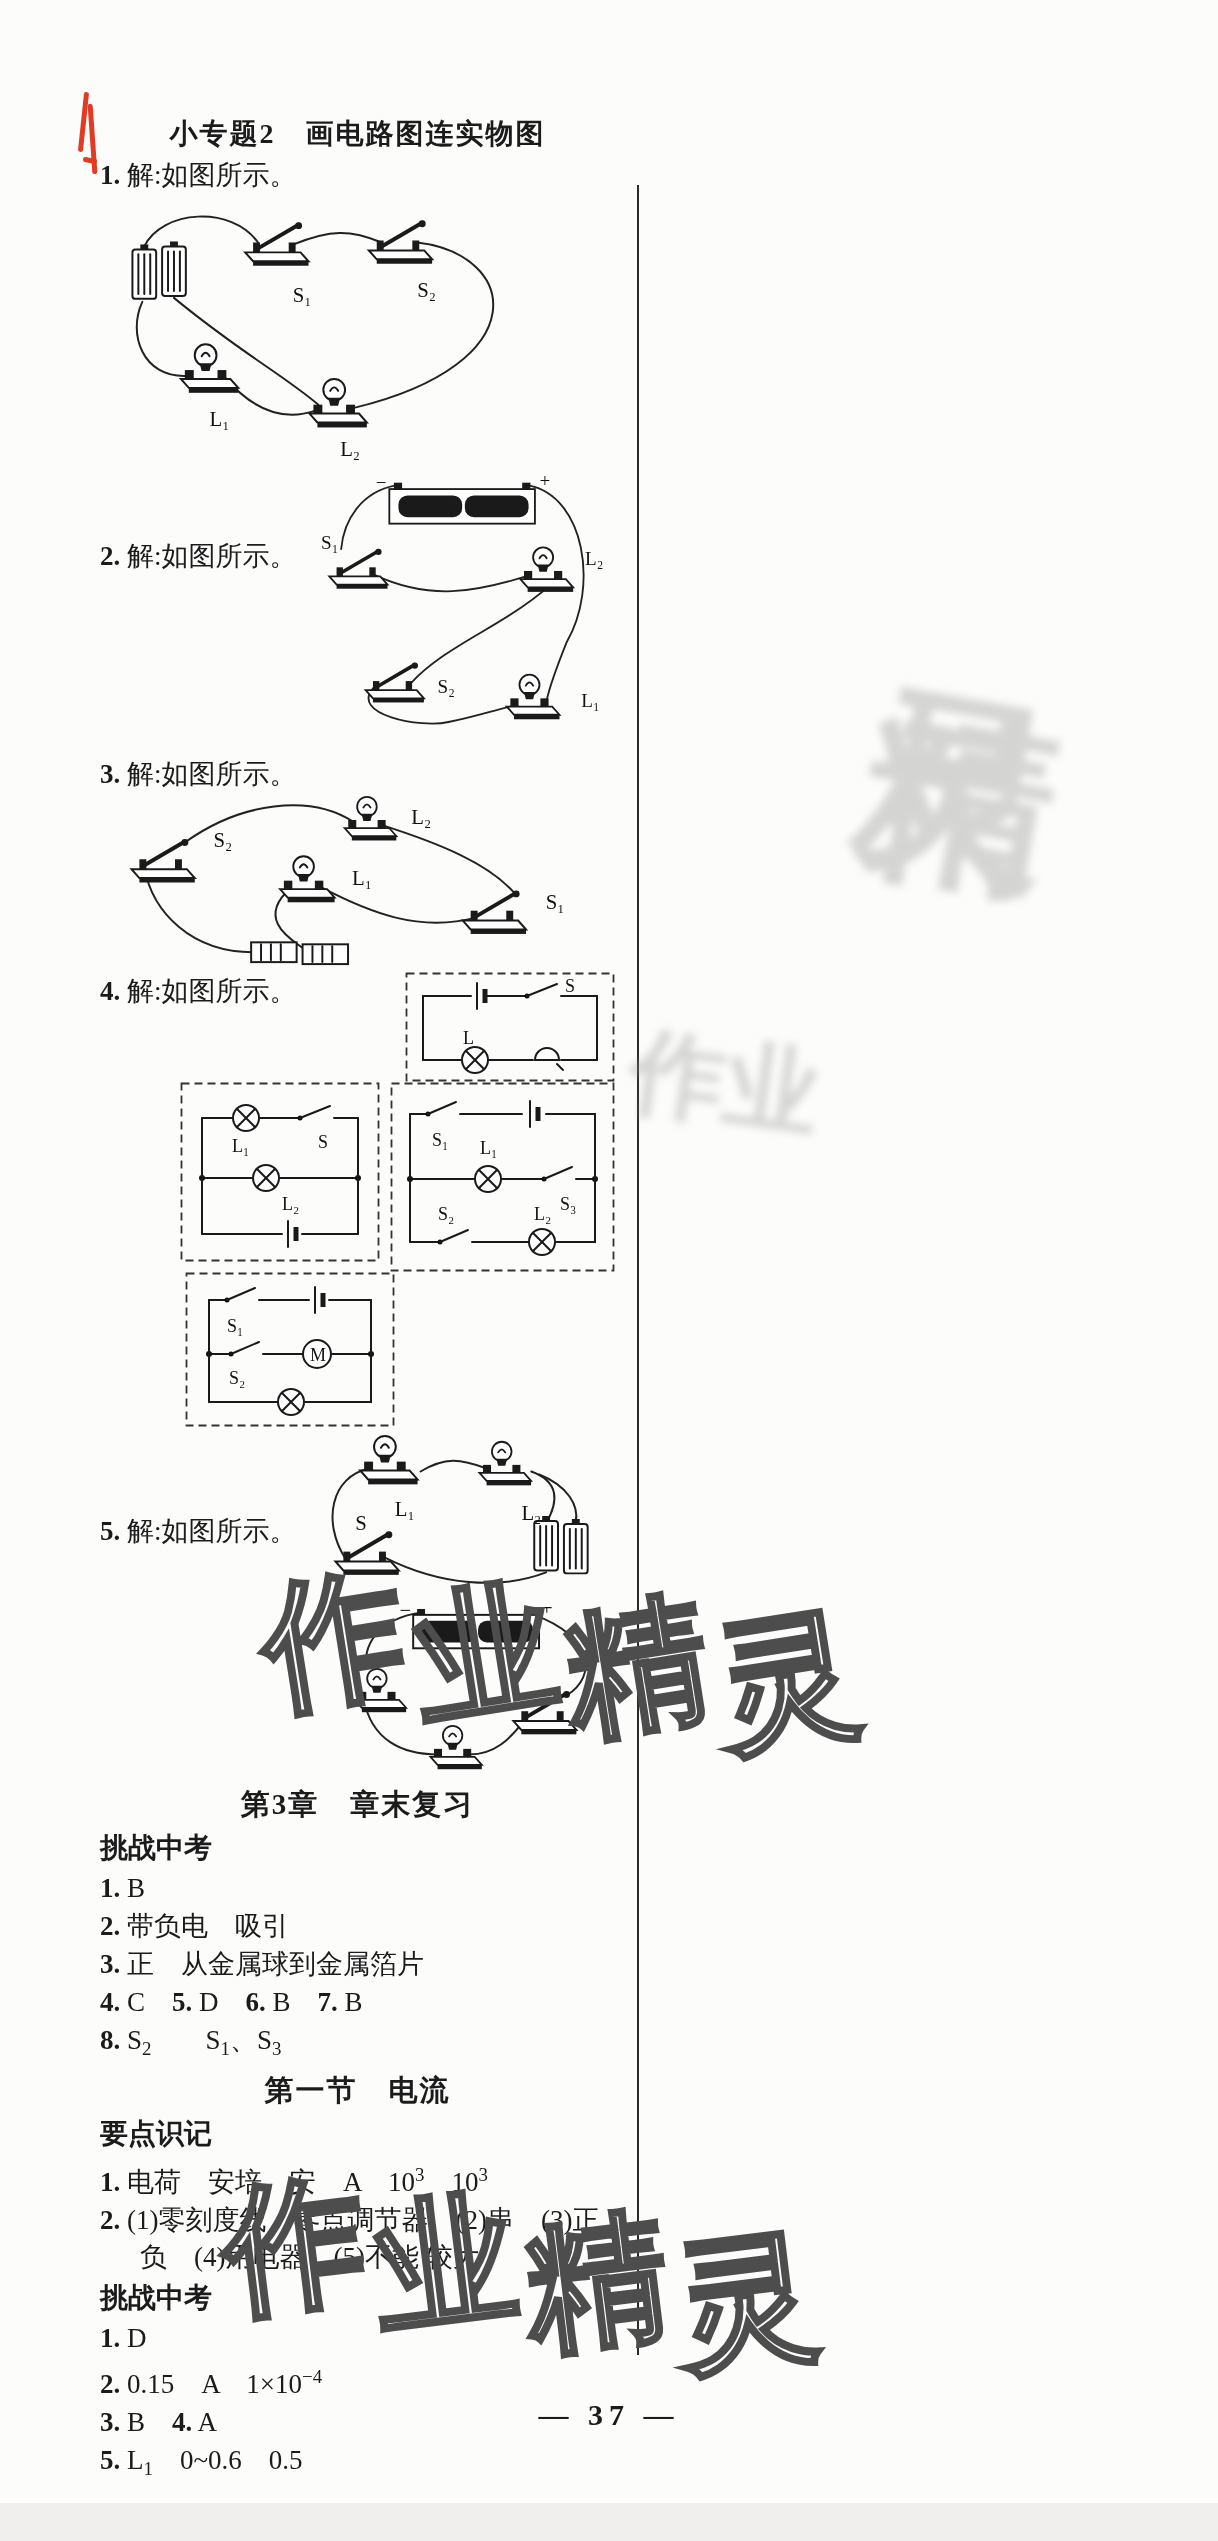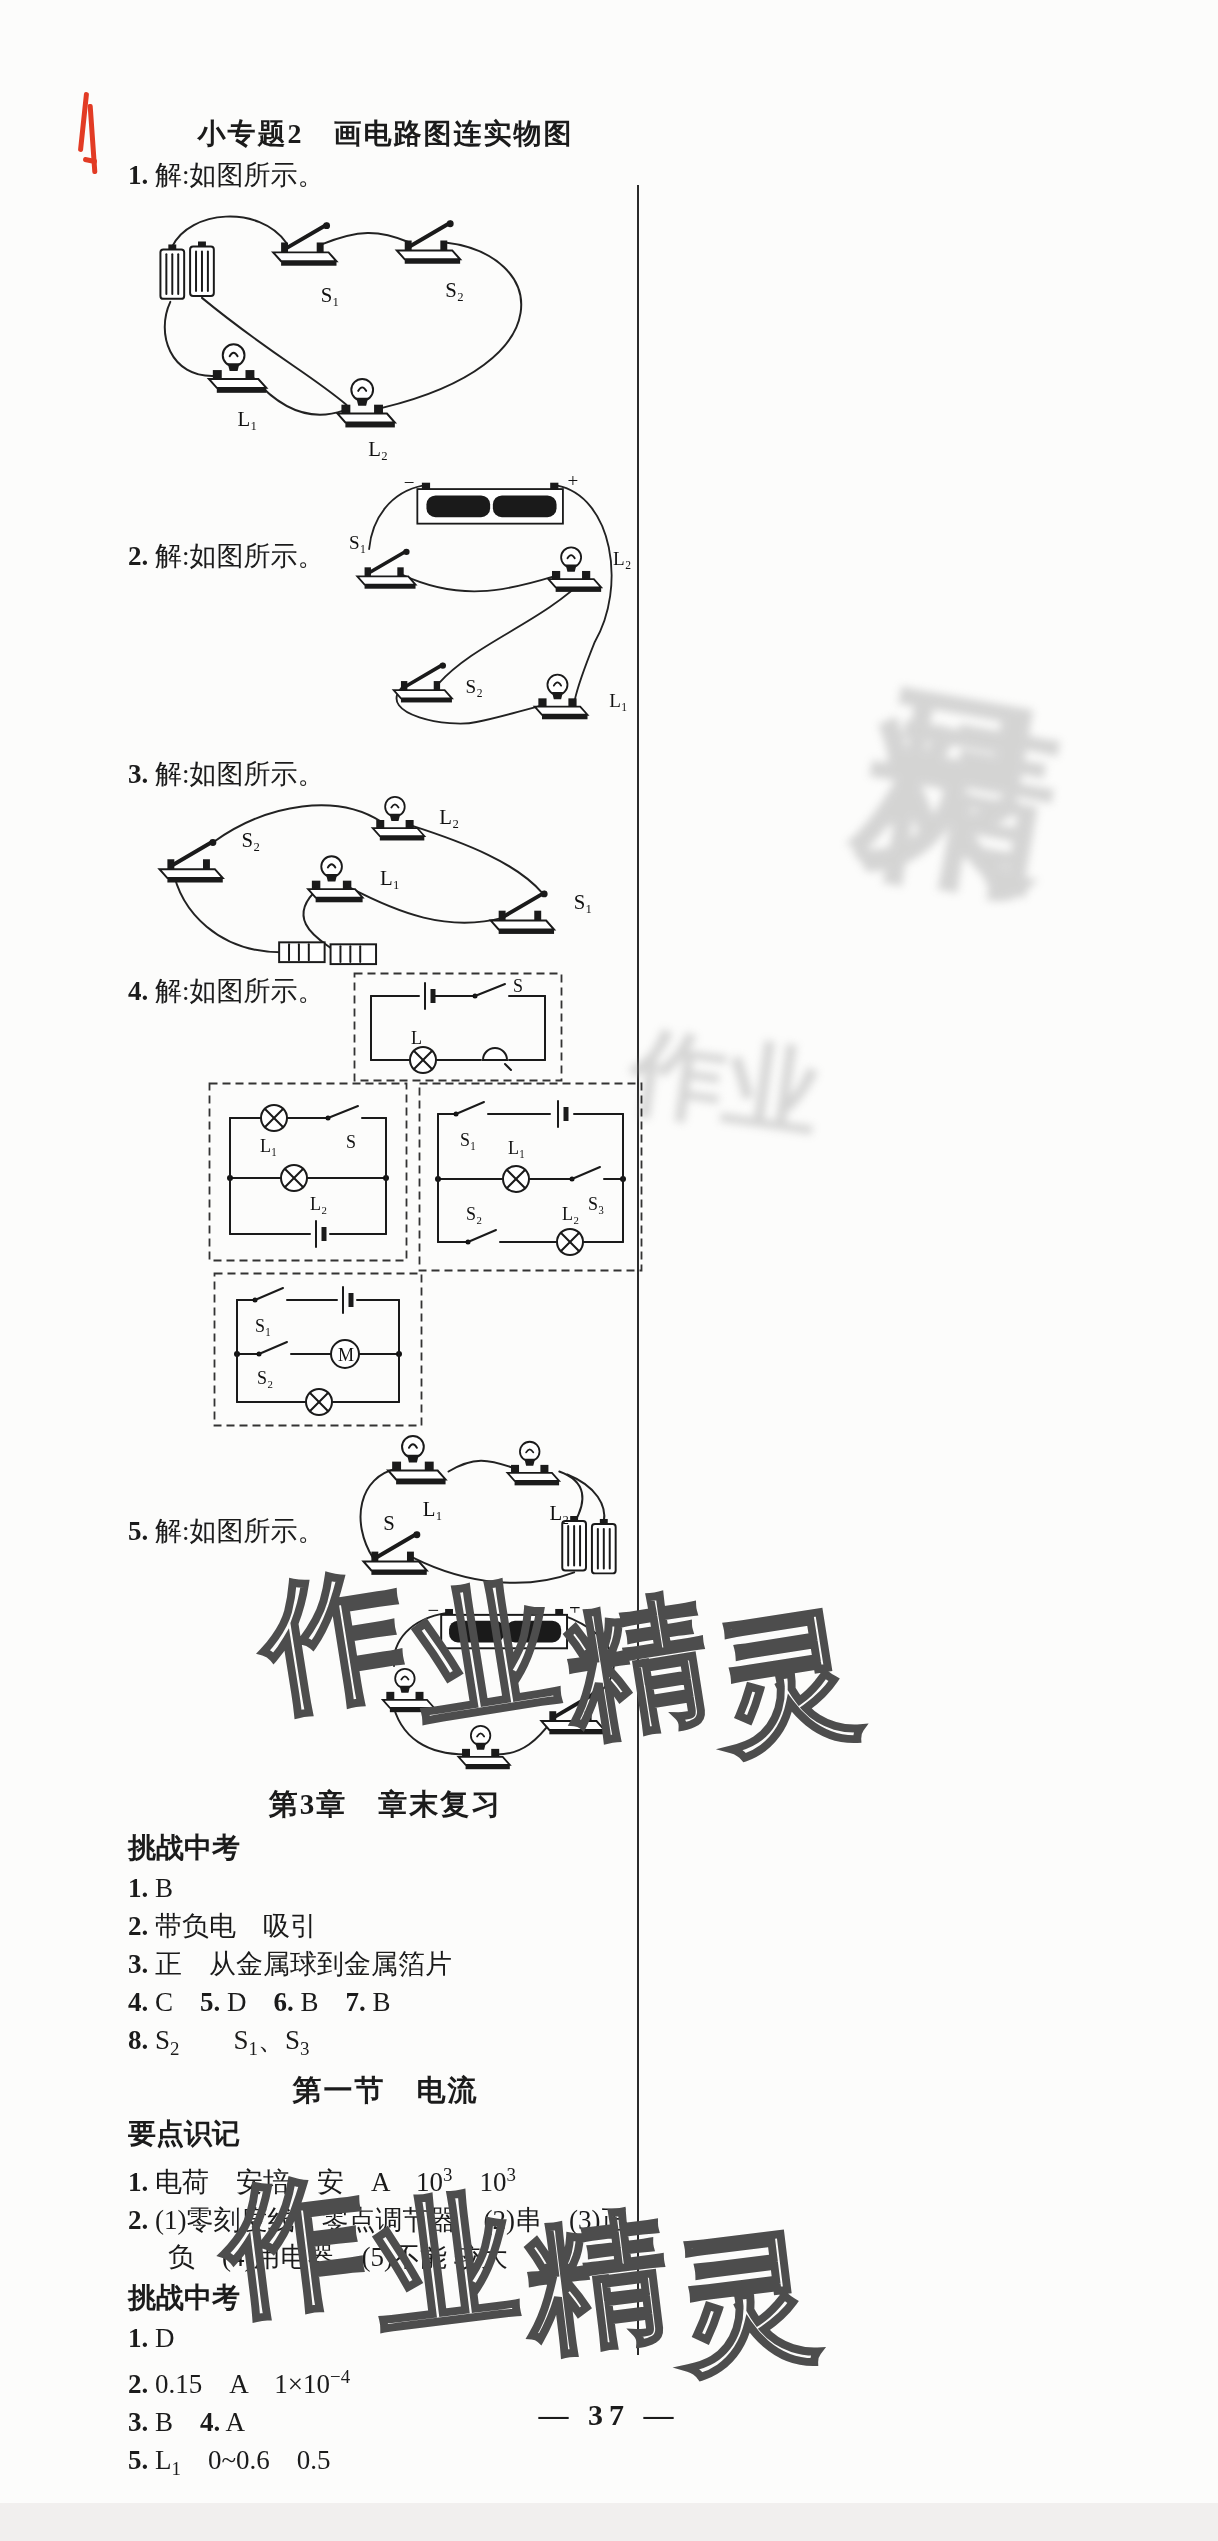--- a/index.html
+++ b/index.html
@@ -1,19 +1,19 @@
 <!DOCTYPE html>
 <html><head>
 <meta charset="utf-8">
 <style>
   html,body{margin:0;padding:0;background:#e8e8e8;}
   .page{position:relative;width:1218px;height:2541px;background:#fcfcfb;overflow:hidden;
         font-family:"Liberation Serif",serif;color:#1b1b1b;}
   .page::after{content:"";position:absolute;left:0;bottom:0;width:100%;height:38px;background:#f1efee;}
-  .col{position:absolute;margin-left:28px;}
+  .col{position:absolute;}
   .col-left{left:100px;top:112px;width:515px;}
   .divider{position:absolute;left:637px;top:185px;width:2px;height:2170px;background:#2b2b2b;}
   
   .ln{font-size:27px;line-height:37px;padding-left:40px;text-indent:-40px;margin:1px 0;}
   .ln .n{font-weight:bold;font-family:"Liberation Serif",serif;}
   .ln b{font-family:"Liberation Serif",serif;}
   .hsub{font-family:"Liberation Sans",sans-serif;font-weight:bold;font-size:28px;line-height:40px;margin:2px 0;}
   .hsec{font-weight:bold;font-size:29px;line-height:44px;text-align:center;letter-spacing:2px;}
   .hchap{font-family:"Liberation Sans",sans-serif;font-weight:bold;font-size:33px;line-height:50px;text-align:center;}
   .row{display:flex;align-items:flex-start;}
@@ -193,21 +193,21 @@
         <line x1="212" y1="154" x2="212" y2="170" class="w1"></line>
           <line x1="222" y1="154" x2="222" y2="170" class="w1"></line>
           <line x1="232" y1="154" x2="232" y2="170" class="w1"></line>
       </g>
       <text class="flbl" x="312" y="30">L₂</text>
       <text class="flbl" x="112" y="54">S₂</text>
       <text class="flbl" x="252" y="92">L₁</text>
       <text class="flbl" x="448" y="116">S₁</text>
     </svg>
 
-    <div class="row" style="justify-content:flex-start">
+    <div class="row" style="justify-content:space-between">
       <div class="ln" style="width:185px">
         <b class="n">4.</b>
         <span>解:如图所示。</span>
       </div>
       <svg width="210" height="110" viewBox="0 0 210 110">
         <rect x="1.5" y="1.5" width="207" height="107" class="dashbox"></rect>
         <path class="w1" d="M18,24 H66"></path>
           <line x1="72" y1="11" x2="72" y2="37" class="w1"></line>
           <line x1="80" y1="17" x2="80" y2="31" class="thick"></line>
         <path class="w1" d="M80,24 H120"></path>

